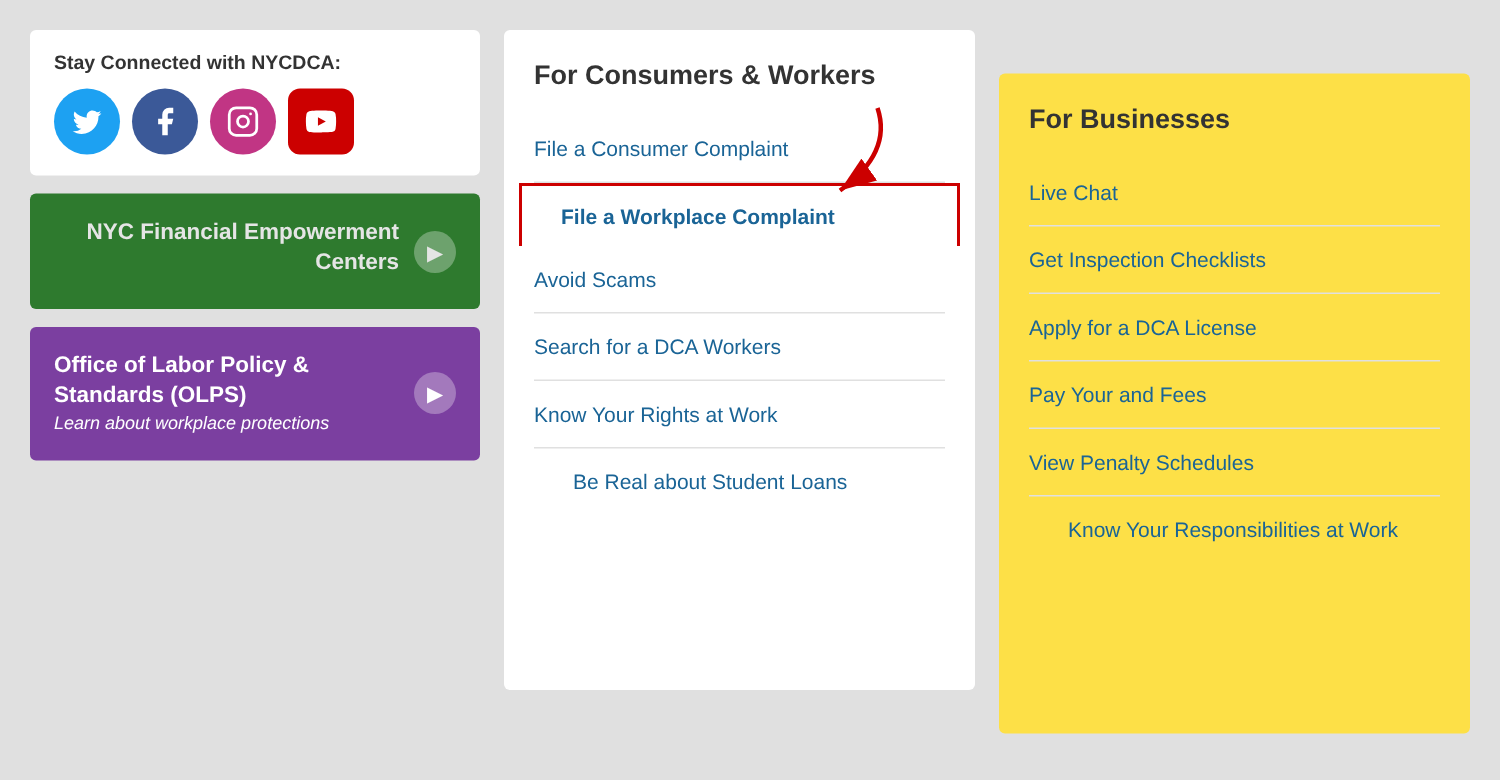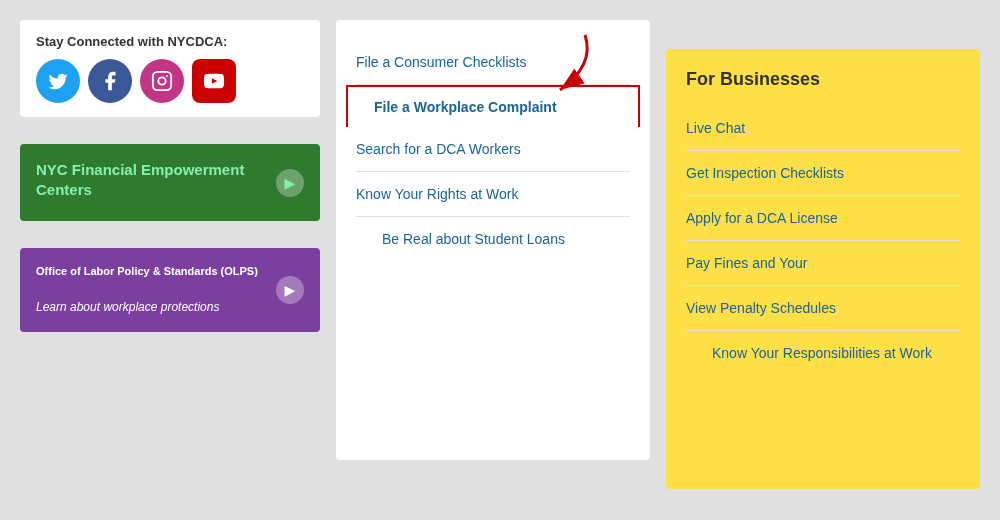--- a/index.html
+++ b/index.html
@@ -21,21 +21,21 @@
       height: 480px;
       align-items: flex-start;
     }
 
     
     .left-col {
       width: 300px;
       flex-shrink: 0;
       display: flex;
       flex-direction: column;
-      gap: 27px;
+      gap: 12px;
     }
     .social-section {
       background: #fff;
       padding: 14px 16px;
       border-radius: 4px;
     }
     .social-title {
       font-size: 13px;
       font-weight: bold;
       color: #333;
@@ -57,27 +57,28 @@
       font-weight: bold;
       cursor: pointer;
     }
     .twitter { background: #1da1f2; }
     .facebook { background: #3b5998; }
     .instagram { background: #c13584; }
     .youtube { background: #cc0000; }
 
     .green-card {
       background: #2e7a2e;
-      color: #86efac;
+      color: #e5e5e5;
       padding: 16px;
       border-radius: 4px;
       cursor: pointer;
       display: flex;
       justify-content: space-between;
       align-items: center;
+      text-align: right;
     }
     .green-card-content {}
     .green-card-title {
       font-size: 15px;
       font-weight: bold;
       line-height: 1.3;
       margin-bottom: 6px;
     }
     .green-card-desc {
       font-size: 12px;
@@ -100,24 +101,24 @@
       background: #7b3fa0;
       color: white;
       padding: 16px;
       border-radius: 4px;
       cursor: pointer;
       display: flex;
       justify-content: space-between;
       align-items: center;
     }
     .purple-card-title {
-      font-size: 11px;
+      font-size: 15px;
       font-weight: bold;
       line-height: 1.3;
-      margin-bottom: 21px;
+      margin-bottom: 1px;
     }
     .purple-card-desc {
       font-size: 12px;
       line-height: 1.4;
       font-style: italic;
     }
 
     
     .mid-col {
       flex: 1;
@@ -210,46 +211,48 @@
     <div class="purple-card">
       <div>
         <div class="purple-card-title">Office of Labor Policy &amp; Standards (OLPS)</div>
         <div class="purple-card-desc">Learn about workplace protections</div>
       </div>
       <div class="arrow-btn">▶</div>
     </div>
   </div>
 
   <div class="mid-col">
+    <div class="col-title">For Consumers &amp; Workers</div>
     <div class="mid-col-inner">
 
-      <a class="menu-item">File a Consumer Checklists</a>
+      <a class="menu-item">File a Consumer Complaint</a>
 
       <div style="position:relative;">
 
         <svg style="position:absolute; top:-55px; right:30px;" width="70" height="70" viewBox="0 0 70 70">
           <defs>
             <marker id="arrowhead" markerWidth="8" markerHeight="6" refX="8" refY="3" orient="auto">
               <polygon points="0 0, 8 3, 0 6" fill="#cc0000"></polygon>
             </marker>
           </defs>
           <path d="M 55 5 Q 65 35 30 60" stroke="#cc0000" stroke-width="3" fill="none" marker-end="url(#arrowhead)"></path>
         </svg>
         <a class="menu-item highlighted">File a Workplace Complaint</a>
       </div>
 
+      <a class="menu-item">Avoid Scams</a>
       <a class="menu-item">Search for a DCA Workers</a>
       <a class="menu-item">Know Your Rights at Work</a>
       <a class="menu-item">Be Real about Student Loans</a>
     </div>
   </div>
 
   <div class="right-col">
     <div class="col-title">For Businesses</div>
     <a class="menu-item">Live Chat</a>
     <a class="menu-item">Get Inspection Checklists</a>
     <a class="menu-item">Apply for a DCA License</a>
-    <a class="menu-item">Pay Fines and Your</a>
+    <a class="menu-item">Pay Your and Fees</a>
     <a class="menu-item">View Penalty Schedules</a>
     <a class="menu-item">Know Your Responsibilities at Work</a>
   </div>
 
 </div>
 
 </body></html>

